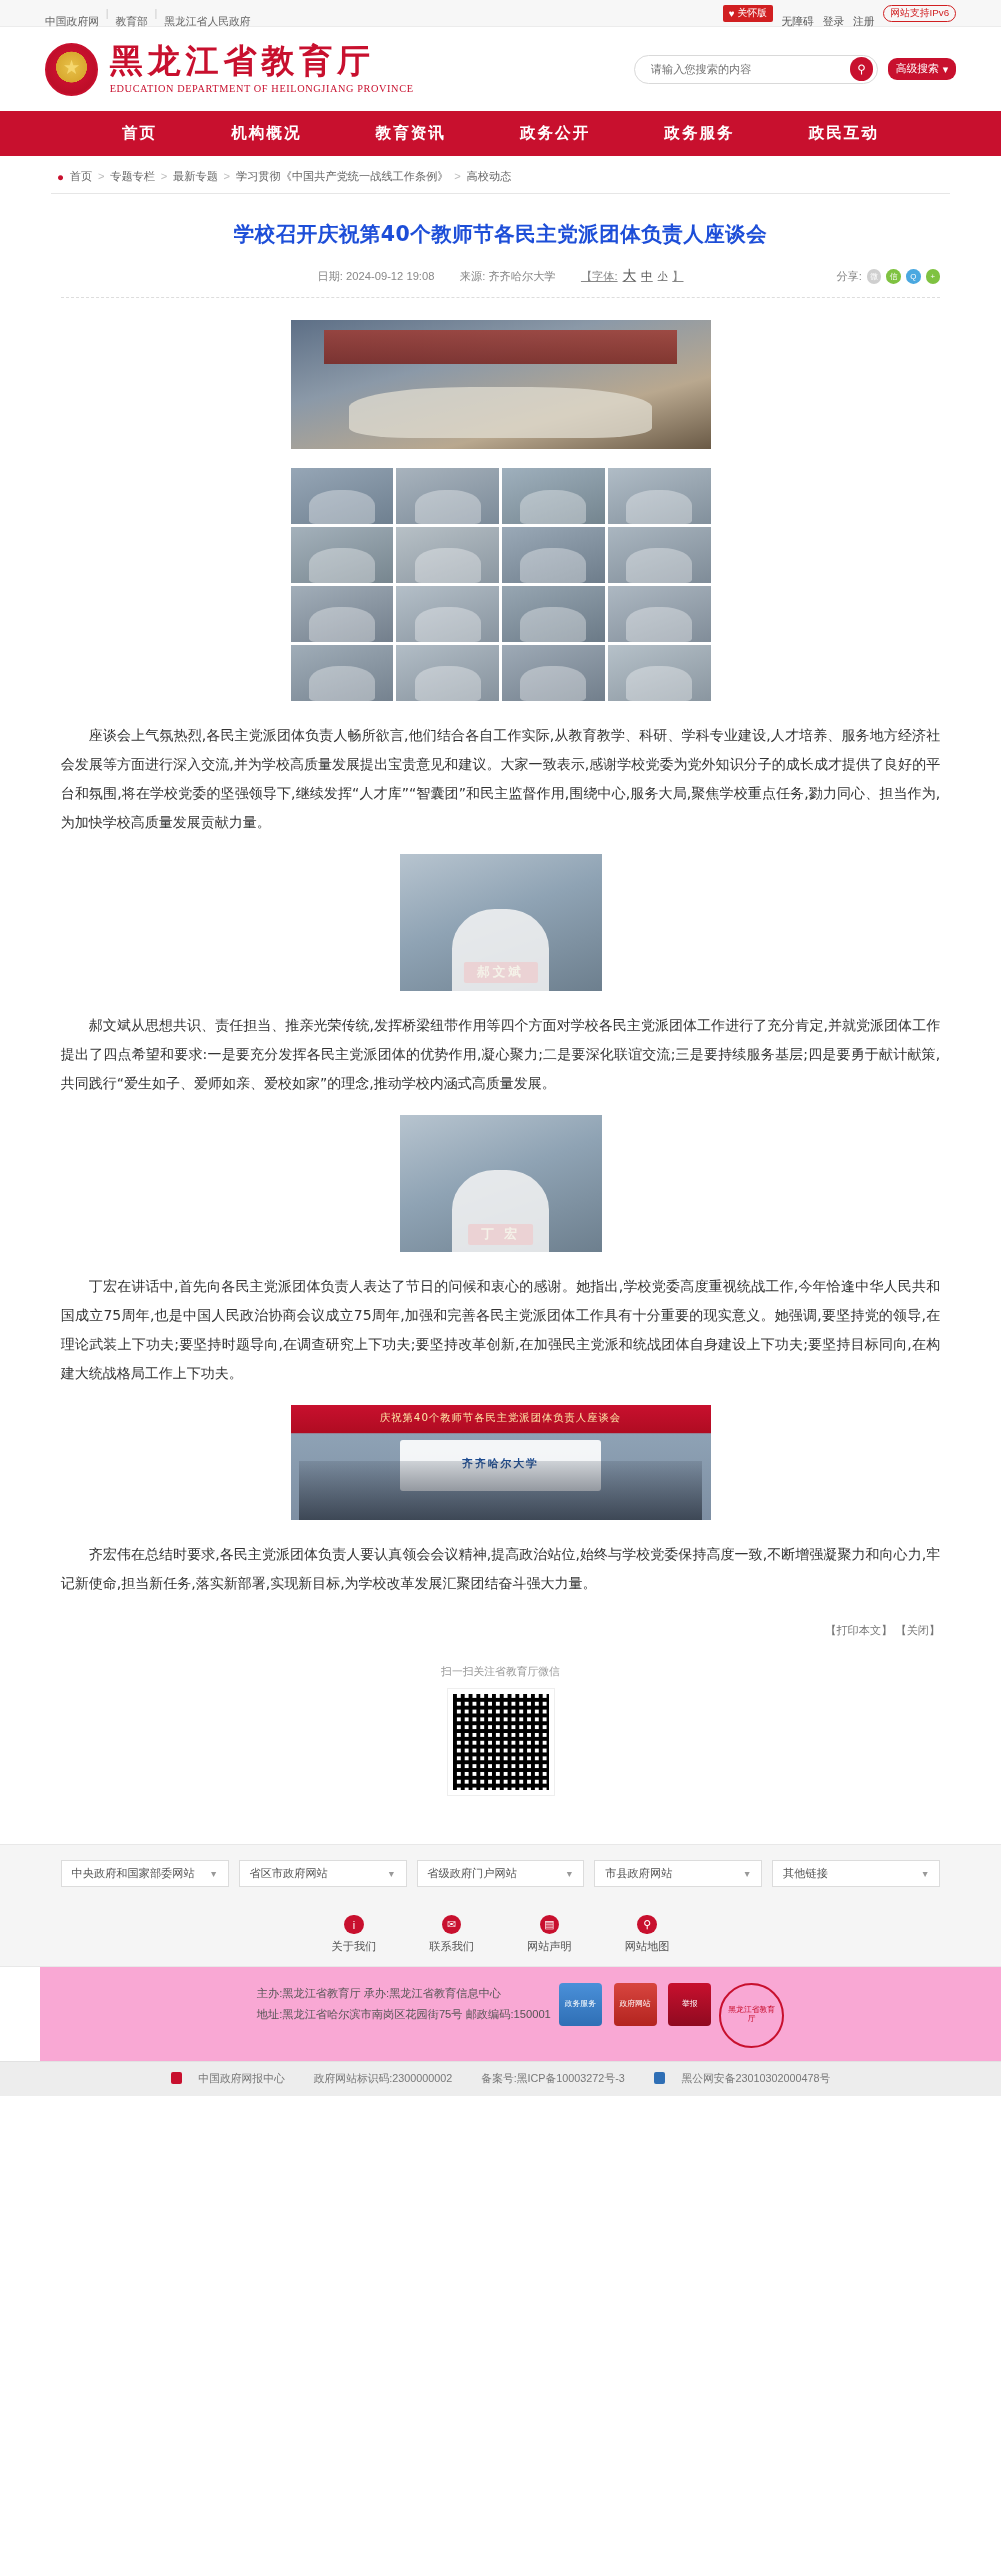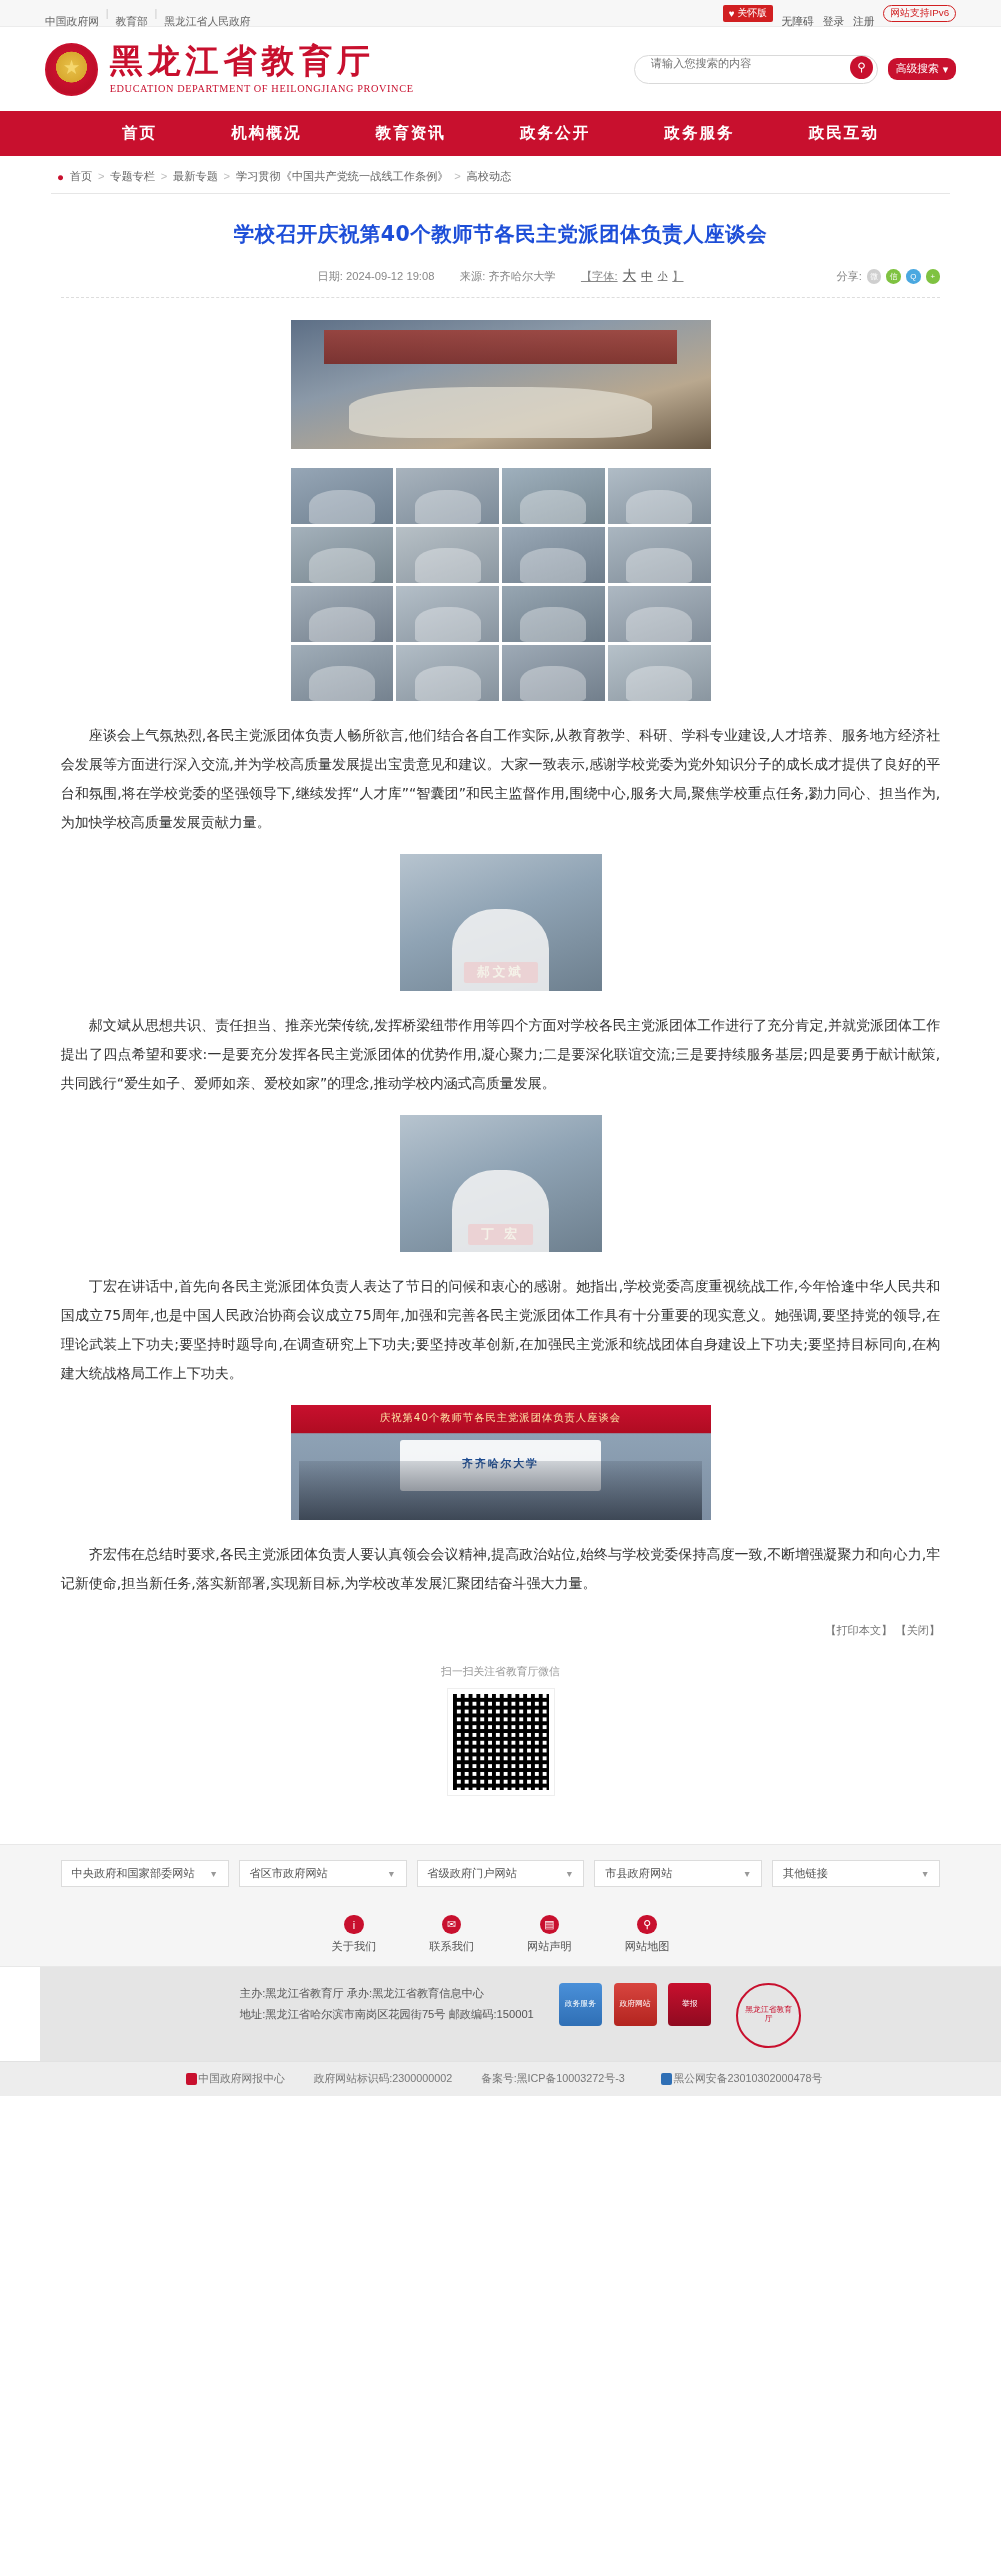--- a/index.html
+++ b/index.html
@@ -62,21 +62,21 @@
     font-family: "DejaVu Serif", serif;
     font-size: 33px; font-weight: bold; color: #c8102e; letter-spacing: 4.9px;
   }
   .site-title .en {
     font-size: 10.3px; color: #c8102e; letter-spacing: 0.6px; margin-top: 6.8px;
     font-family: "Liberation Serif", serif;
   }
   .search-area { margin-left: auto; display: flex; align-items: center; gap: 9.8px; }
   .search-box {
     width: 244px; height: 29px; border: 1px solid #d9d9d9; border-radius: 14.7px;
-    display: flex; align-items: flex-start; padding: 0 3.9px 0 13.7px; background:#fff;
+    display: flex; align-items: center; padding: 0 3.9px 0 13.7px; background:#fff;
   }
   .search-box input {
     border: none; outline: none; flex: 1; font-size: 11.2px; color: #999;
     background: transparent; font-family: "Liberation Sans", sans-serif;
   }
   .search-btn {
     width: 23.5px; height: 23.5px; border-radius: 50%; background: #c8102e;
     display: flex; align-items: center; justify-content: center; color: #fff;
     font-size: 11.7px; border: none; cursor: pointer;
   }
@@ -257,22 +257,22 @@
     border-bottom: 1px solid #e8e8e8;
   }
   .fn-item { text-align:center; font-size: 11.2px; color:#555; }
   .fn-ico {
     width: 19.6px; height: 19.6px; margin: 0 auto 4.9px auto; border-radius: 50%;
     background: #c8102e; color:#fff; font-size: 10.8px;
     display:flex; align-items:center; justify-content:center;
   }
 
   .footer-main {
-    background: #e5e5e5; padding: 15.6px 0 13.7px 0;
-    display: flex; align-items: flex-start; justify-content: center; gap: 25px; margin-left: 40px;
+    background: #f9a8d4; padding: 15.6px 0 13.7px 0;
+    display: flex; align-items: flex-start; justify-content: center; gap: 8px; margin-left: 40px;
   }
   .f-badges { display:flex; align-items:center; gap: 11.7px; }
   .f-badge {
     width: 43px; height: 43px; border-radius: 3.9px;
     display:flex; align-items:center; justify-content:center;
     color:#fff; font-size: 7.8px; text-align:center; line-height: 1.1;
   }
   .f-badge.blue { background: linear-gradient(180deg,#4a90d9,#2f6fb5); }
   .f-badge.red  { background: linear-gradient(180deg,#d8453f,#b3241f); }
   .f-badge.red2 { background: linear-gradient(180deg,#c8102e,#8f0a20); }
@@ -281,21 +281,21 @@
     width: 65px; height: 65px; border-radius: 50%; border: 2px solid #c8102e;
     color:#c8102e; font-size: 7.8px; display:flex; align-items:center; justify-content:center;
     text-align:center; line-height:1.15; padding: 3.9px;
   }
   .footer-bottom {
     background: #ededed; border-top: 1px solid #e2e2e2; padding: 9.8px 0;
     display:flex; align-items:center; justify-content:center; gap: 29px;
     font-size: 10.8px; color: #777;
   }
   .footer-bottom .gov-ico {
-    display:inline-flex; align-items:center; gap:1px;margin-left:7px;
+    display:inline-flex; gap:16px;
   }
   .footer-bottom .sq {
     width: 11.7px; height: 11.7px; background:#c8102e; border-radius:2px;
     display:inline-block;
   }
   .footer-bottom .sq.blue { background:#2f6fb5; }
 </style>
 </head>
 <body>
 

